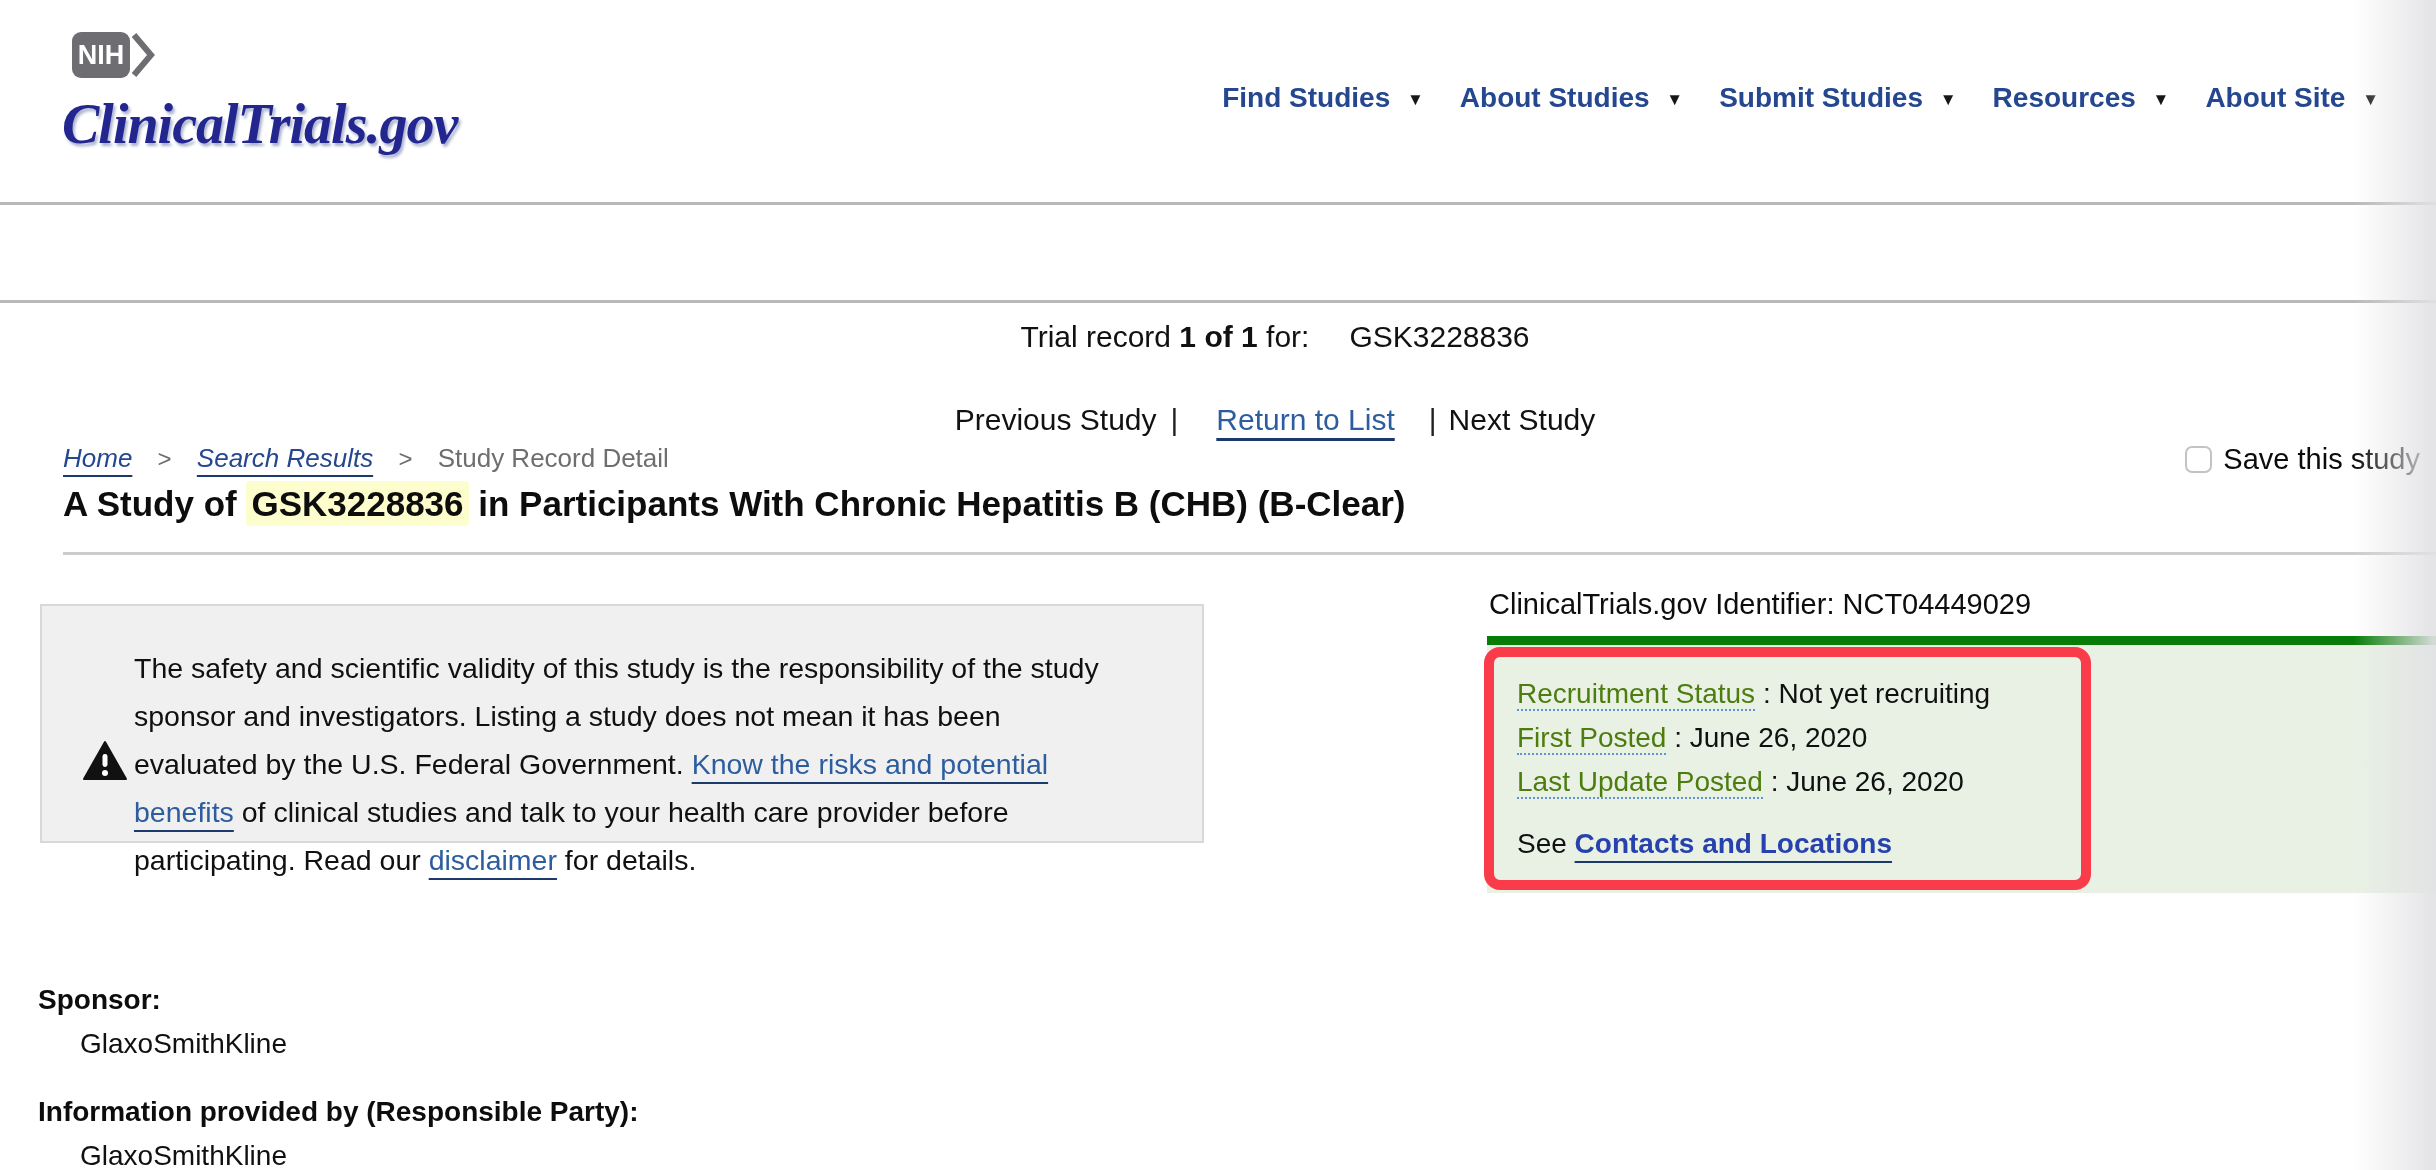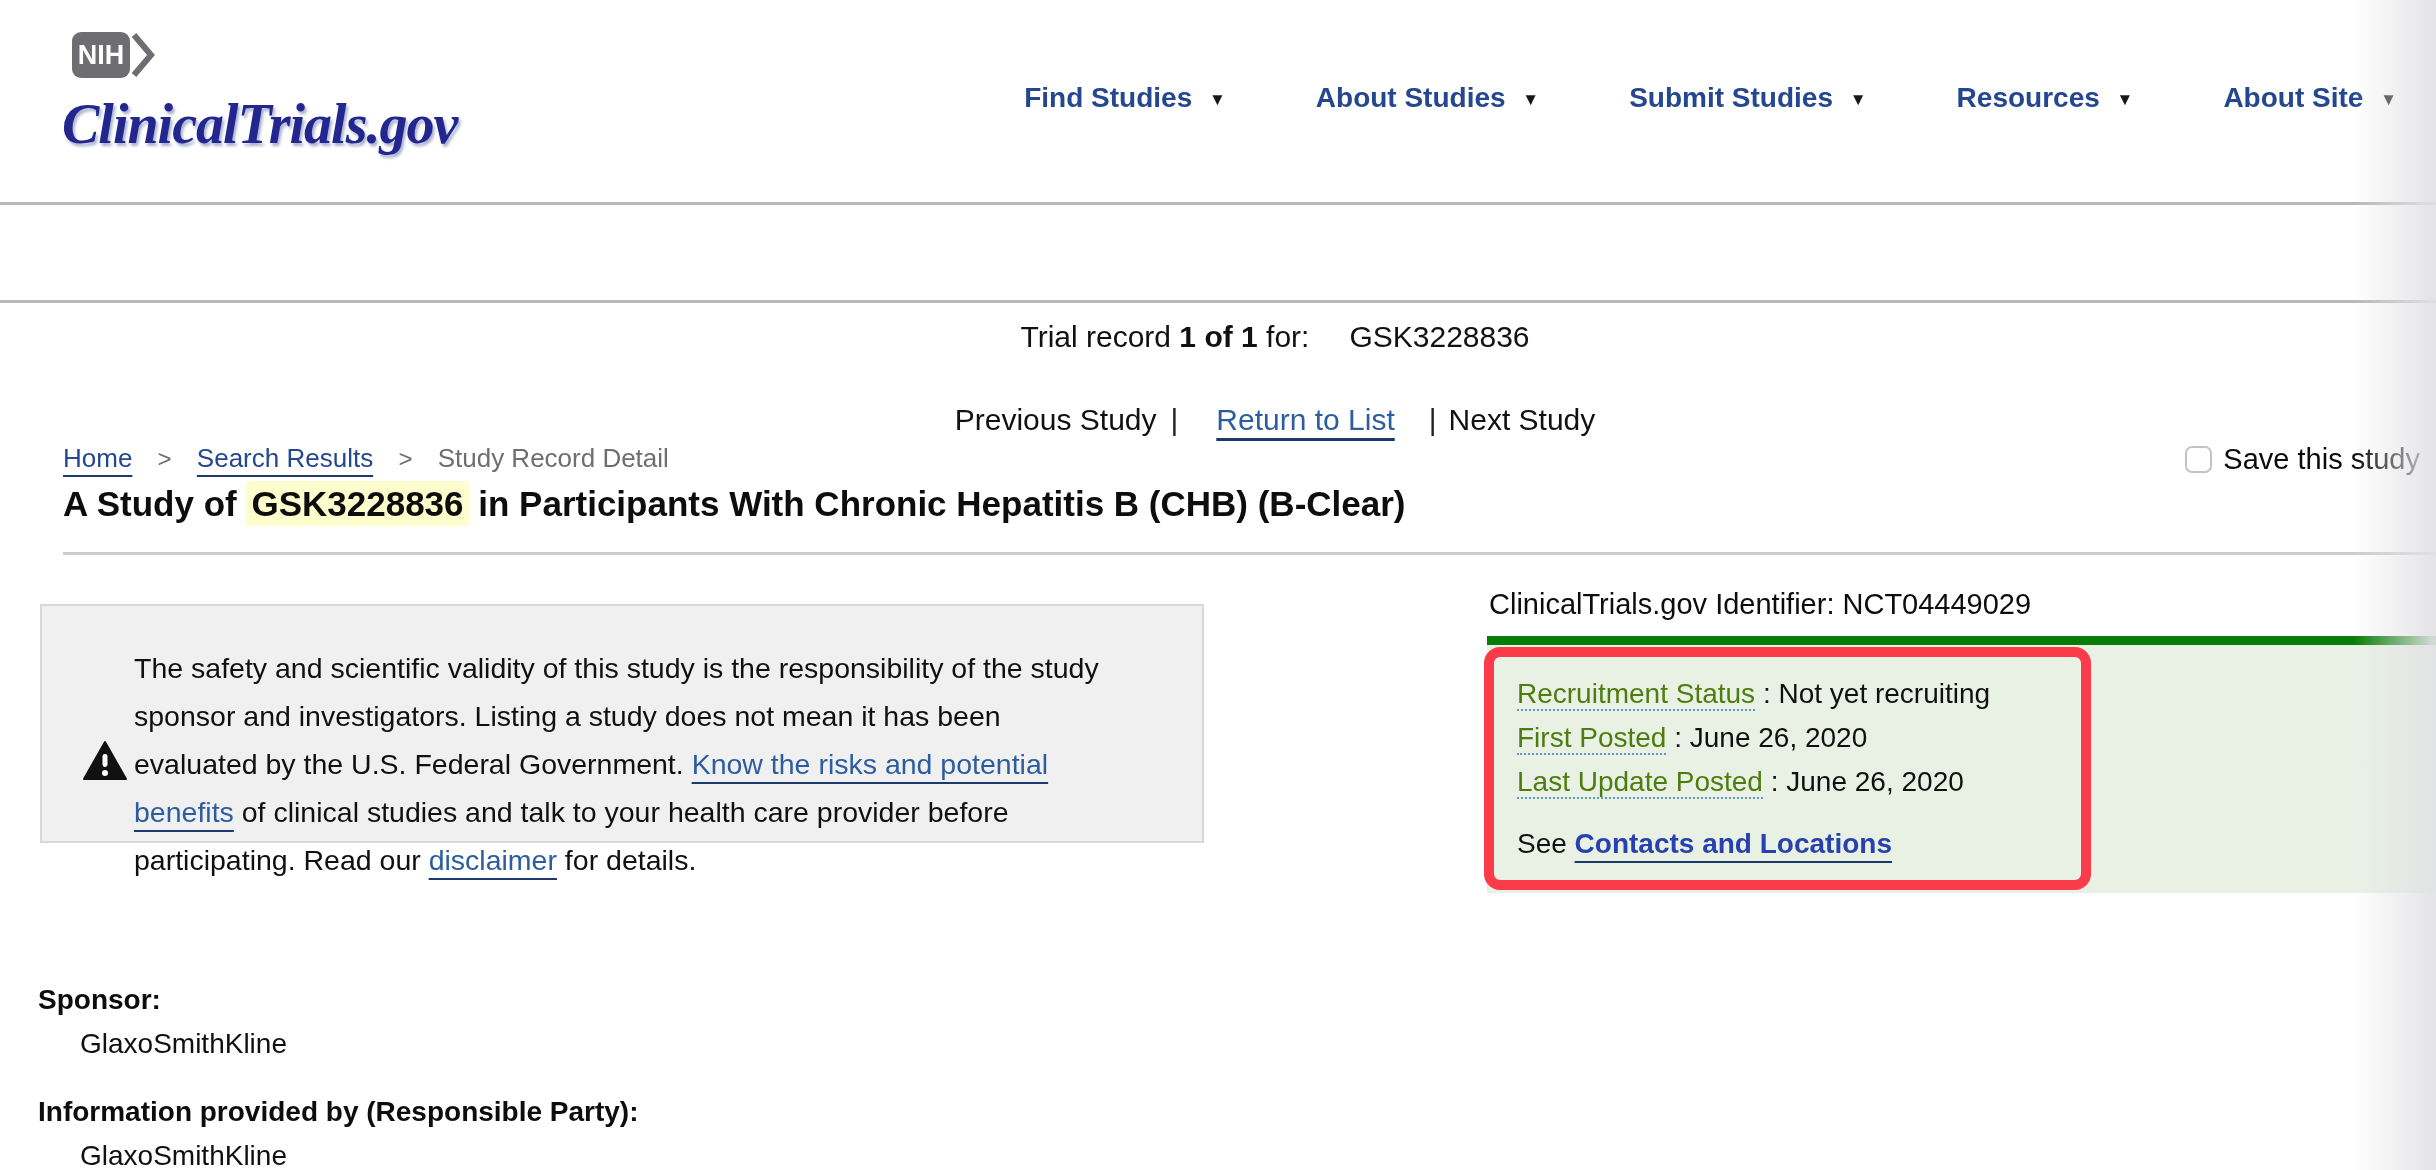--- a/index.html
+++ b/index.html
@@ -12,30 +12,30 @@
 
   #nih-badge { position:absolute; left:72px; top:32px; width:58px; height:46px;
                background:#6e6e72; border-radius:9px; color:#fff; font-weight:bold;
                font-size:27px; display:flex; align-items:center; justify-content:center; }
   #nih-chevron { position:absolute; left:130px; top:32px; }
   #nlm-name { position:absolute; left:165px; top:42px; font-size:28px; font-weight:bold; color:#6d6d71; }
   #site-logo { position:absolute; left:62px; top:92px; font-family:"Liberation Serif", serif;
                font-style:italic; font-weight:bold; font-size:56px; color:#23268f;
                text-shadow:2px 3px 3px #a9b2cd; letter-spacing:-1px; }
 
-  #main-nav { position:absolute; right:39px; top:82px; display:flex; gap:90px;margin-left:8px; }
+  #main-nav { position:absolute; right:57px; top:82px; display:flex; gap:36px;margin-left:8px; }
   .nav-item { font-size:28px; font-weight:bold; color:#24478f; cursor:pointer; white-space:nowrap; }
   .nav-caret { font-size:17px; color:#161616; margin-left:9px; vertical-align:2px; }
 
   
   #breadcrumb-bar { position:absolute; left:0; top:205px; width:2436px; height:95px; background:#fff; }
   #breadcrumb-divider { position:absolute; left:0; top:300px; width:2436px; height:3px; background:#b9b9b9; }
   #breadcrumb { position:absolute; left:63px; top:238px; font-size:26px; }
   .crumb-link { color:#24478f; text-decoration:underline; text-decoration-color:#1b3a6b;
-                text-underline-offset:8px; cursor:pointer; }
+                text-underline-offset:8px; cursor:pointer;font-style:italic; }
   .crumb-sep { color:#6e6e6e; margin:0 18px; font-size:24px; }
   .crumb-current { color:#6e6e6e; }
 
   #save-control { position:absolute; right:16px; top:238px; display:flex; align-items:center; gap:11px; cursor:pointer; }
   #save-checkbox { width:27px; height:27px; background:#fff; border:2px solid #c3c3c3; border-radius:7px; }
   #save-label { font-size:29px; color:#0b0b0b; }
 
   
   #trial-record-line { position:absolute; left:114px; right:0; top:320px; text-align:center; font-size:30px; }
   #trial-record-line b { font-weight:bold; }

